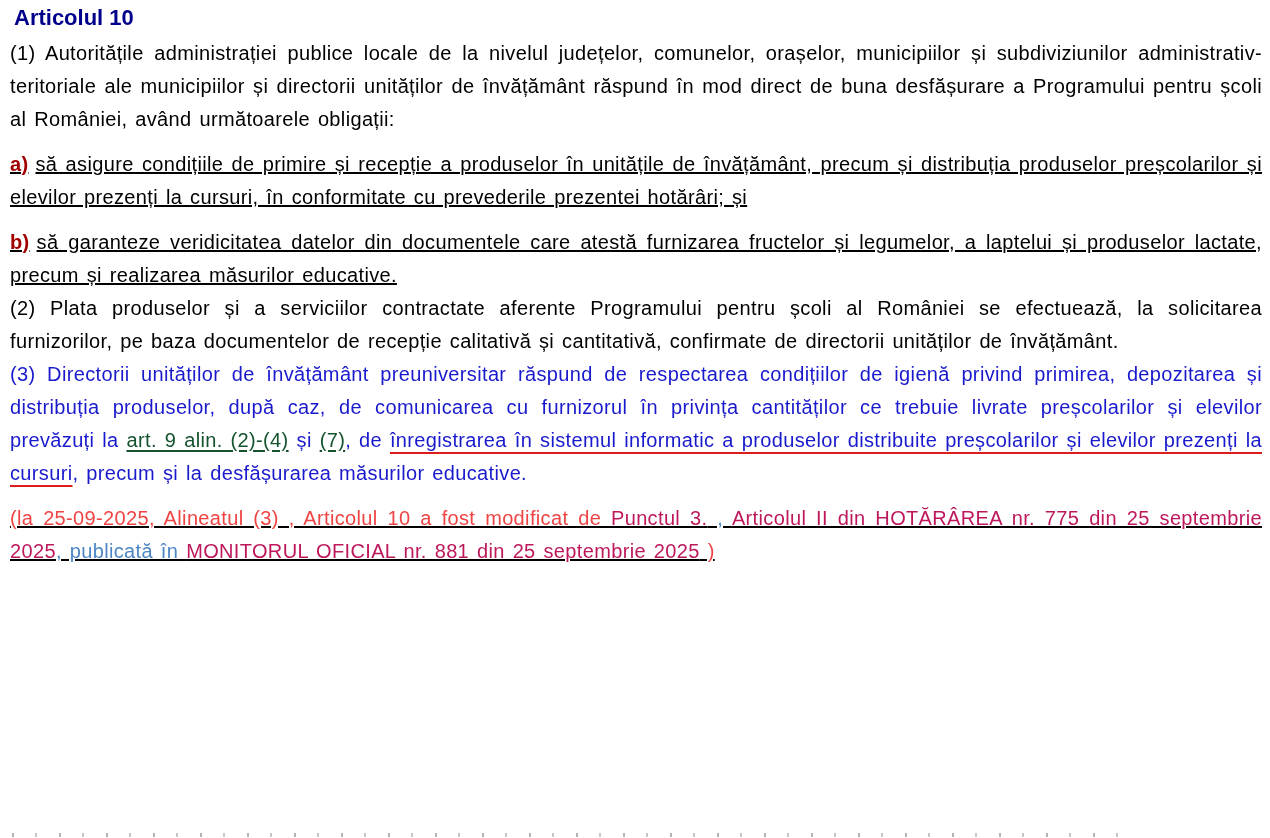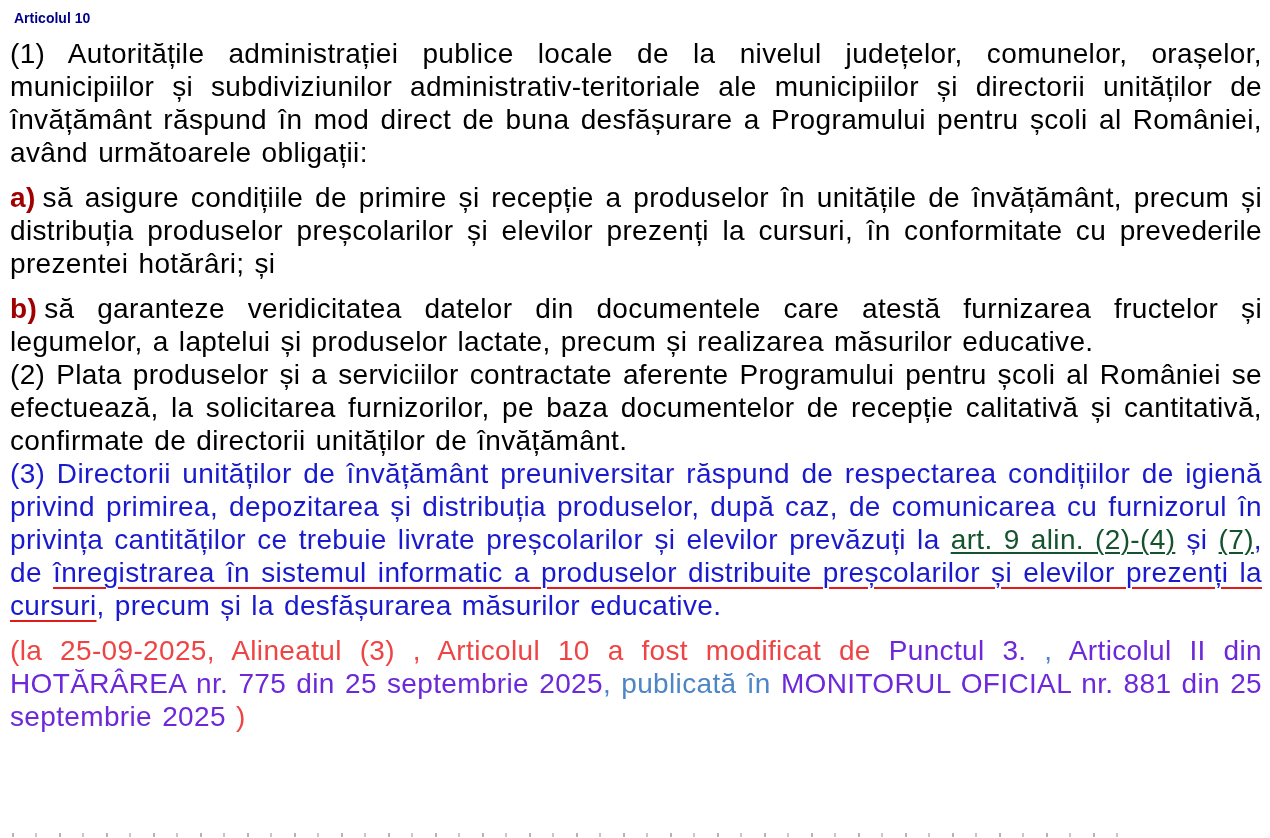--- a/index.html
+++ b/index.html
@@ -13,35 +13,35 @@
     position: relative;
     width: 1270px;
     height: 838px;
     box-sizing: border-box;
     padding: 6px 8px 0 10px;
     overflow: hidden;
     background: #ffffff;
   }
   .article-heading {
     margin: 0 0 7px 4px;
-    font-size: 14px;
+    font-size: 22px;
     line-height: 24px;
     font-weight: bold;
     color: #00008B;
   }
   .para {
     margin: 0;
-    font-size: 28px;
+    font-size: 20px;
     line-height: 33px;
     letter-spacing: 0.35px;
     word-spacing: 2px;
     text-align: justify;
     color: #000000;
   }
-  .gap-before { margin-top: 12px; }
+  .gap-before { margin-top: 12px; text-decoration: underline; }
   .letter-label {
     color: #A00000;
     font-weight: bold;
     padding-right: 7px;
   }
   .para-blue { color: #1A1ACD; }
   .ref-link {
     color: #14532d;
     text-decoration: underline;
     text-decoration-thickness: 2px;
@@ -50,21 +50,21 @@
   }
   .modified-phrase {
     text-decoration: underline;
     text-decoration-color: #E01B1B;
     text-decoration-thickness: 2px;
     text-underline-offset: 5px;
   }
   .cite-dark { color: #ef4444; }
   .cite-light { color: #4D86C4; }
   .cite-link {
-    color: #6d28d9;
+    color: #be185d;
     text-decoration: none;
     cursor: pointer;
   }
   .clipped-line {
     position: absolute;
     left: 12px;
     right: 130px;
     bottom: 1px;
     height: 4px;
     opacity: 0.55;

